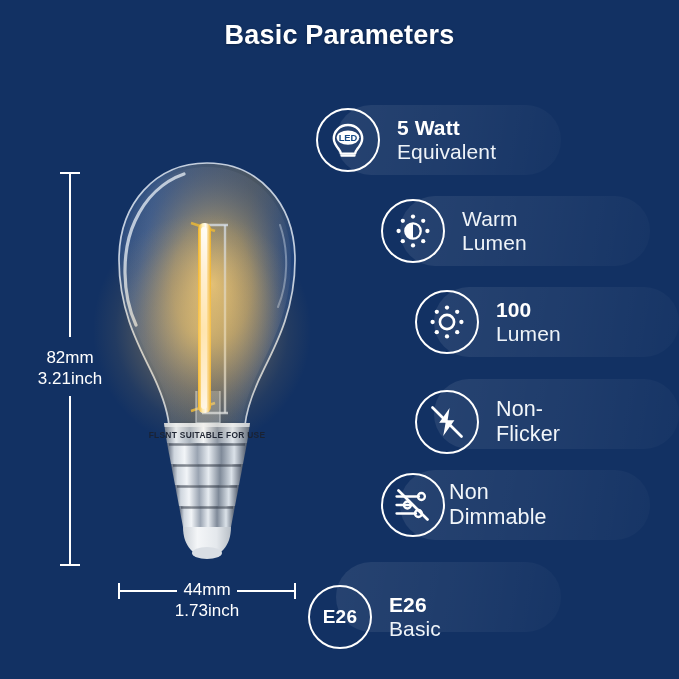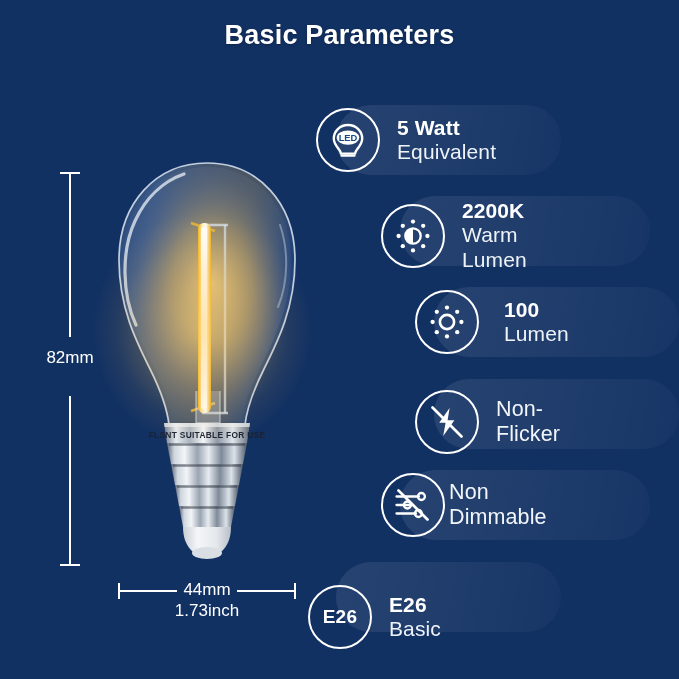--- a/index.html
+++ b/index.html
@@ -167,20 +167,21 @@
     </svg>
   </div>
 
   <div>
     <div class="dim-cap-h" style="left:60px; top:172px; width:20px;"></div>
     <div class="dim-line-v" style="left:69px; top:172px; height:165px;"></div>
     <div class="dim-line-v" style="left:69px; top:396px; height:169px;"></div>
     <div class="dim-cap-h" style="left:60px; top:564px; width:20px;"></div>
     <div class="dim-label" style="left:14px; top:347px; width:112px;">
       <div>82mm</div>
+      <div>3.21inch</div>
     </div>
   </div>
 
   <div>
     <div class="dim-cap-v" style="left:118px; top:583px; height:16px;"></div>
     <div class="dim-line-h" style="left:118px; top:590px; width:59px;"></div>
     <div class="dim-line-h" style="left:237px; top:590px; width:58px;"></div>
     <div class="dim-cap-v" style="left:294px; top:583px; height:16px;"></div>
     <div class="dim-label" style="left:151px; top:579px; width:112px;">
       <div>44mm</div>
@@ -220,27 +221,26 @@
             <circle cx="23" cy="37.4" r="2.15"></circle>
             <circle cx="12.8" cy="33.2" r="2.15"></circle>
             <circle cx="8.6" cy="23" r="2.15"></circle>
             <circle cx="12.8" cy="12.8" r="2.15"></circle>
           </g>
           <circle cx="23" cy="23" r="7.7" fill="none" stroke="#ffffff" stroke-width="2.3"></circle>
           <path d="M23 15.3 A 7.7 7.7 0 0 0 23 30.7 Z" fill="#ffffff"></path>
         </svg>
       </div>
       <div class="ptext">
-        <div class="l1">2200K</div>
         <div class="l2">Warm Lumen</div>
       </div>
     </div>
 
     <div class="pill" style="left:434px; top:287px; width:245px;"></div>
-    <div class="prow" style="left:415px; top:290px;gap:8px;">
+    <div class="prow" style="left:415px; top:290px;">
       <div class="icon-circle plain">
         <svg width="46" height="46" viewBox="0 0 46 46">
           <g fill="#ffffff">
             <circle cx="23" cy="8.6" r="2.15"></circle>
             <circle cx="33.2" cy="12.8" r="2.15"></circle>
             <circle cx="37.4" cy="23" r="2.15"></circle>
             <circle cx="33.2" cy="33.2" r="2.15"></circle>
             <circle cx="23" cy="37.4" r="2.15"></circle>
             <circle cx="12.8" cy="33.2" r="2.15"></circle>
             <circle cx="8.6" cy="23" r="2.15"></circle>

